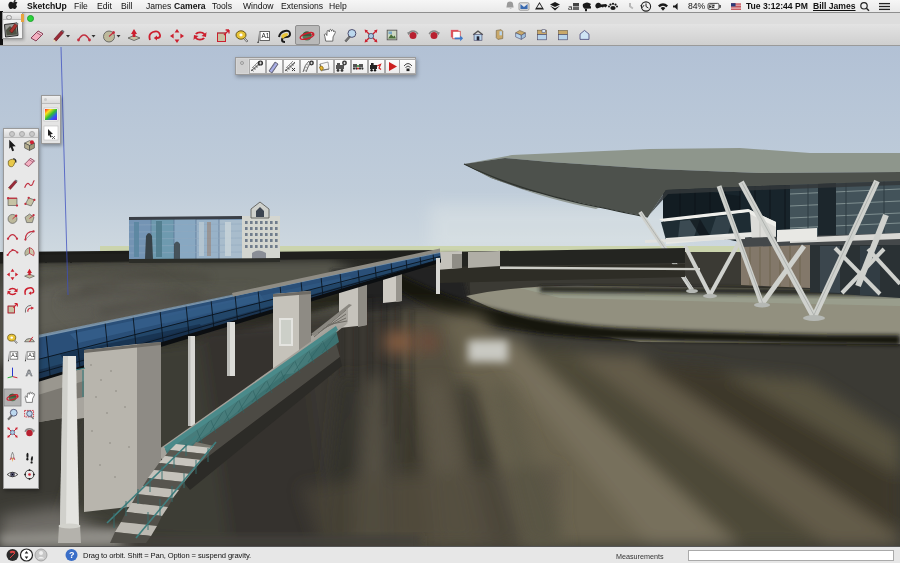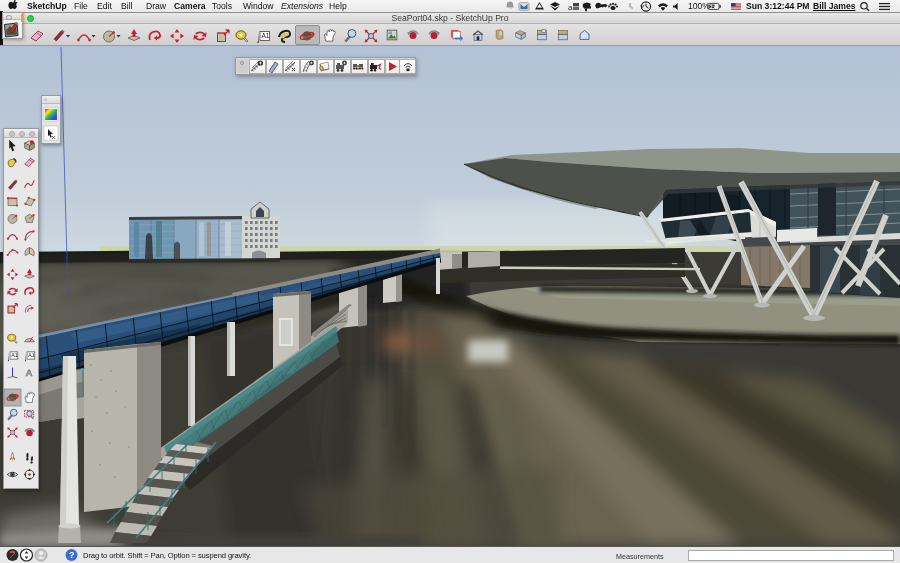--- a/index.html
+++ b/index.html
@@ -486,36 +486,30 @@
 
 <line x1="61" y1="1" x2="68" y2="249" stroke="#3d4fc0" stroke-width="0.9" opacity="0.85"></line>
 </svg>
 
 <div id="menubar">
 
  <span class="l b" style="left:27px;">SketchUp</span>
  <span class="l" style="left:74px;">File</span>
  <span class="l" style="left:97px;">Edit</span>
  <span class="l" style="left:121px;">Bill</span>
- <span class="l" style="left:146px;">Draw</span>
+ <span class="l" style="left:146px;">James</span>
  <span class="l" style="left:174px;font-weight:bold;">Camera</span>
  <span class="l" style="left:212px;">Tools</span>
  <span class="l" style="left:243px;">Window</span>
- <span class="l" style="left:281px;font-style:italic;">Extensions</span>
+ <span class="l" style="left:281px;">Extensions</span>
  <span class="l" style="left:329px;">Help</span>
- <span class="l" style="left:688px;">100%</span>
-      <span class="l b" style="left:746px;">Sun 3:12:44 PM</span>
+ <span class="l" style="left:688px;">84%</span>
+      <span class="l b" style="left:746px;">Tue 3:12:44 PM</span>
  <span class="l b" style="left:813px;text-decoration:underline;">Bill James</span>
 </div>
-<div id="titlebar">
-      <span class="t">SeaPort04.skp - SketchUp Pro</span>
-      <span style="position:absolute;left:391px;top:2px;width:6px;height:7px;"><svg width="6" height="7">
-          <path d="M1,6 L3,0.5 L5,6 Z" fill="#c03a30" opacity="0.85"></path>
-        </svg></span>
-    </div>
 <div id="orangemark"></div>
     <div id="greendot"></div>
 <div id="toolbar"></div>
 <div id="orbitsel"></div>
 <div style="position:absolute;left:0;top:11px;width:2.5px;height:34px;background:#111;"></div>
     <div id="miniwin">
       <div class="hdr">
         <span style="position:absolute;left:3px;top:1.5px;width:3.5px;height:3.5px;border:0.8px solid #999;border-radius:50%;display:block;"></span>
       </div>
       <div class="bod"></div>

